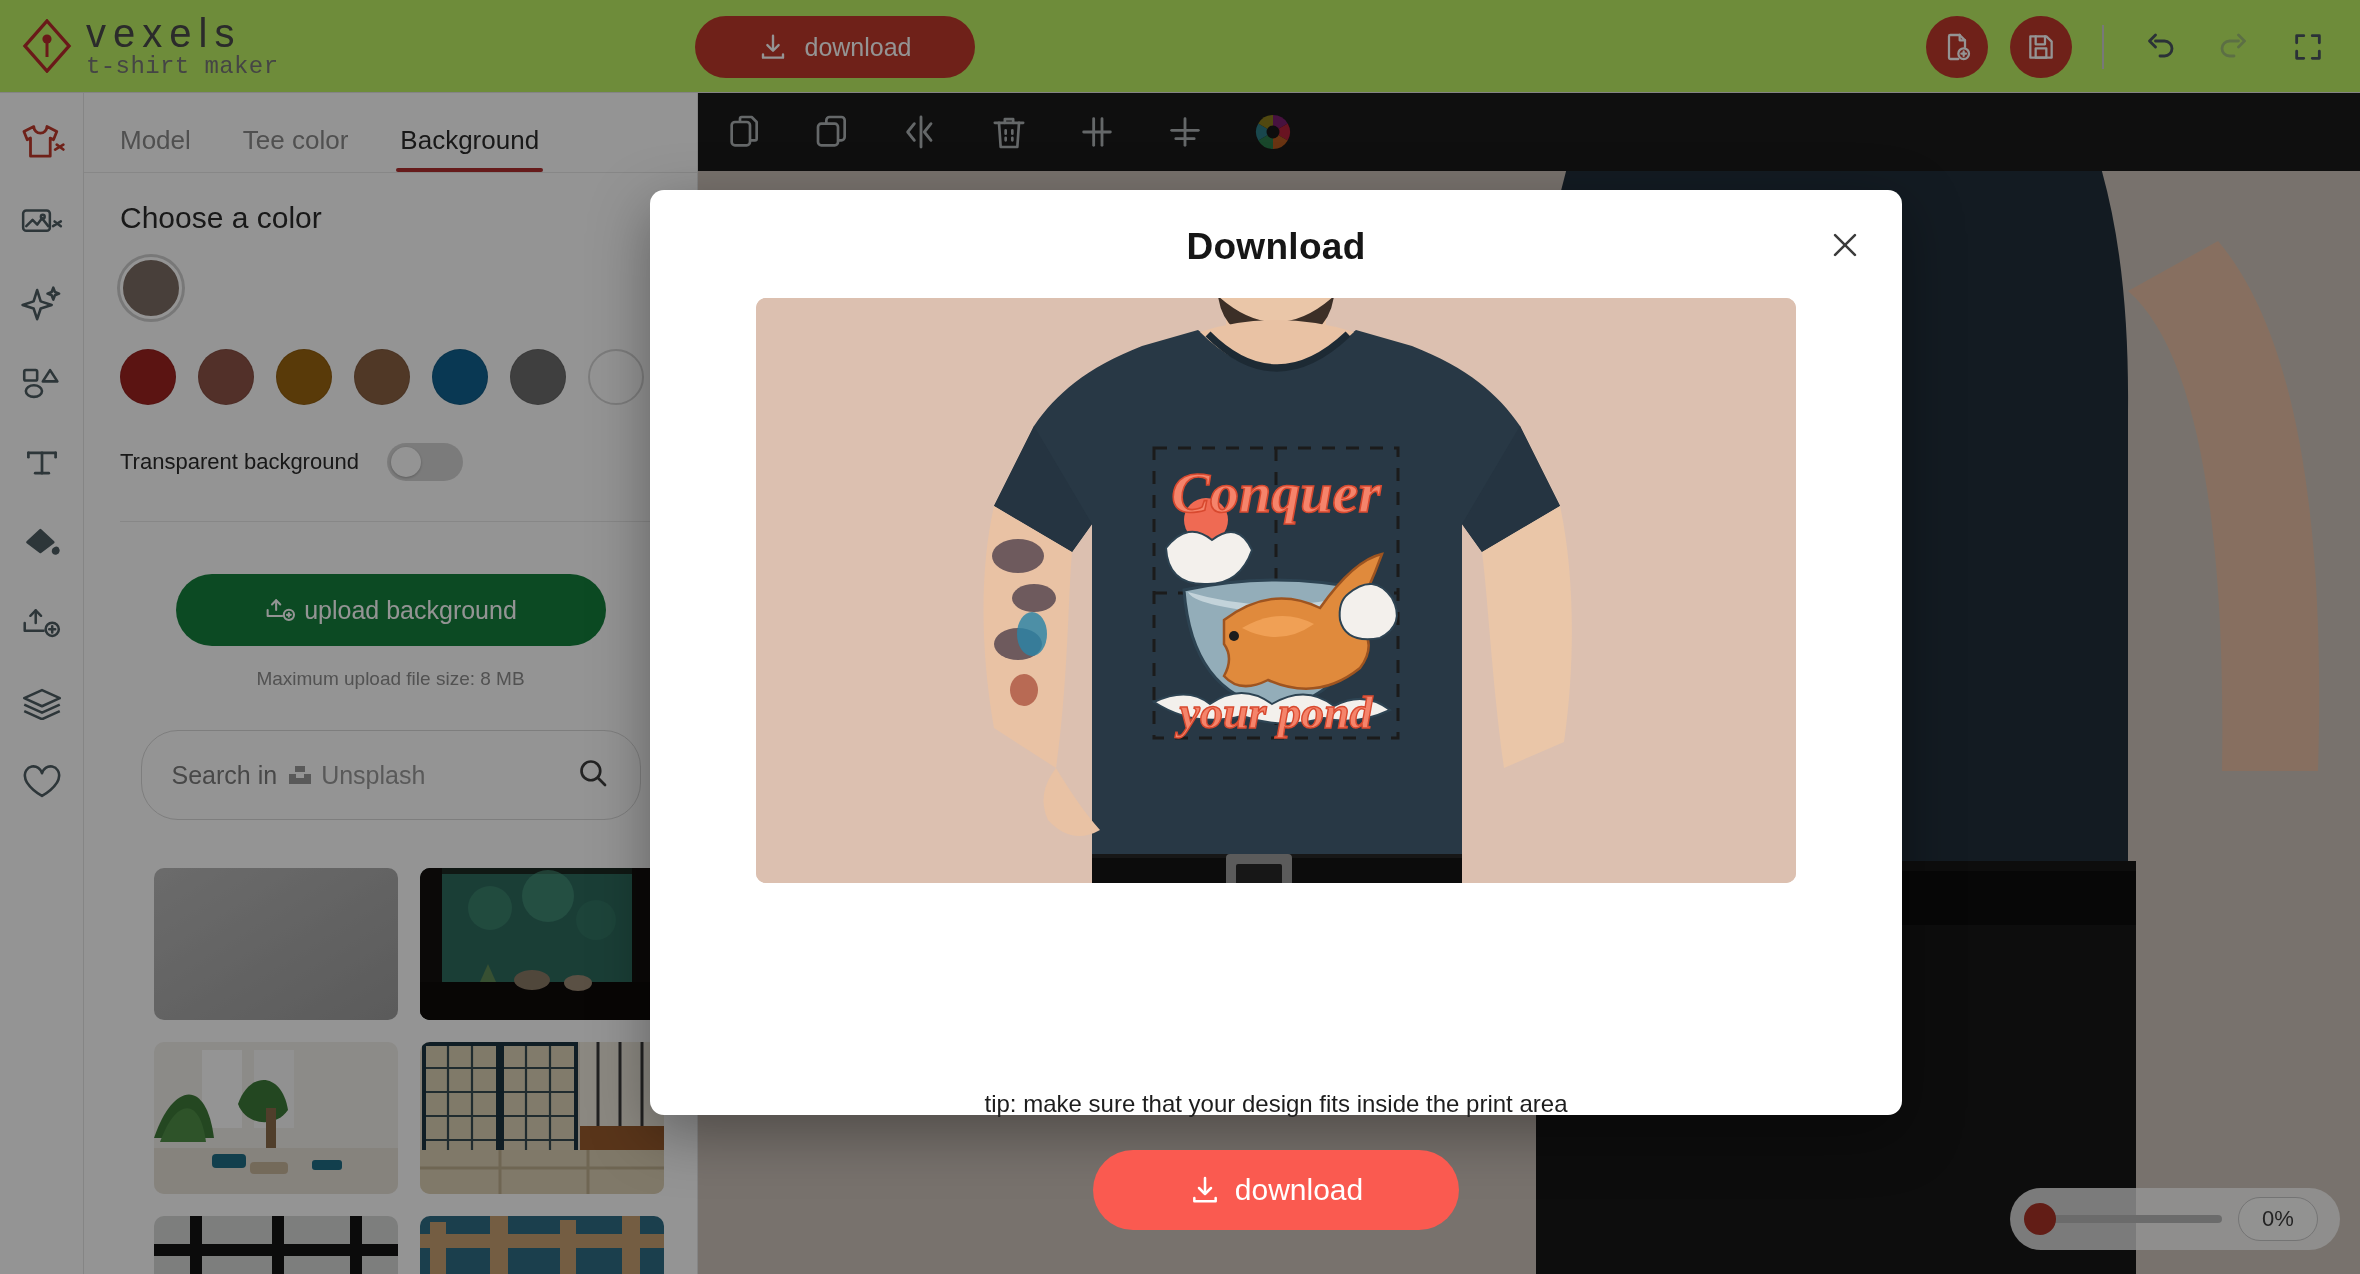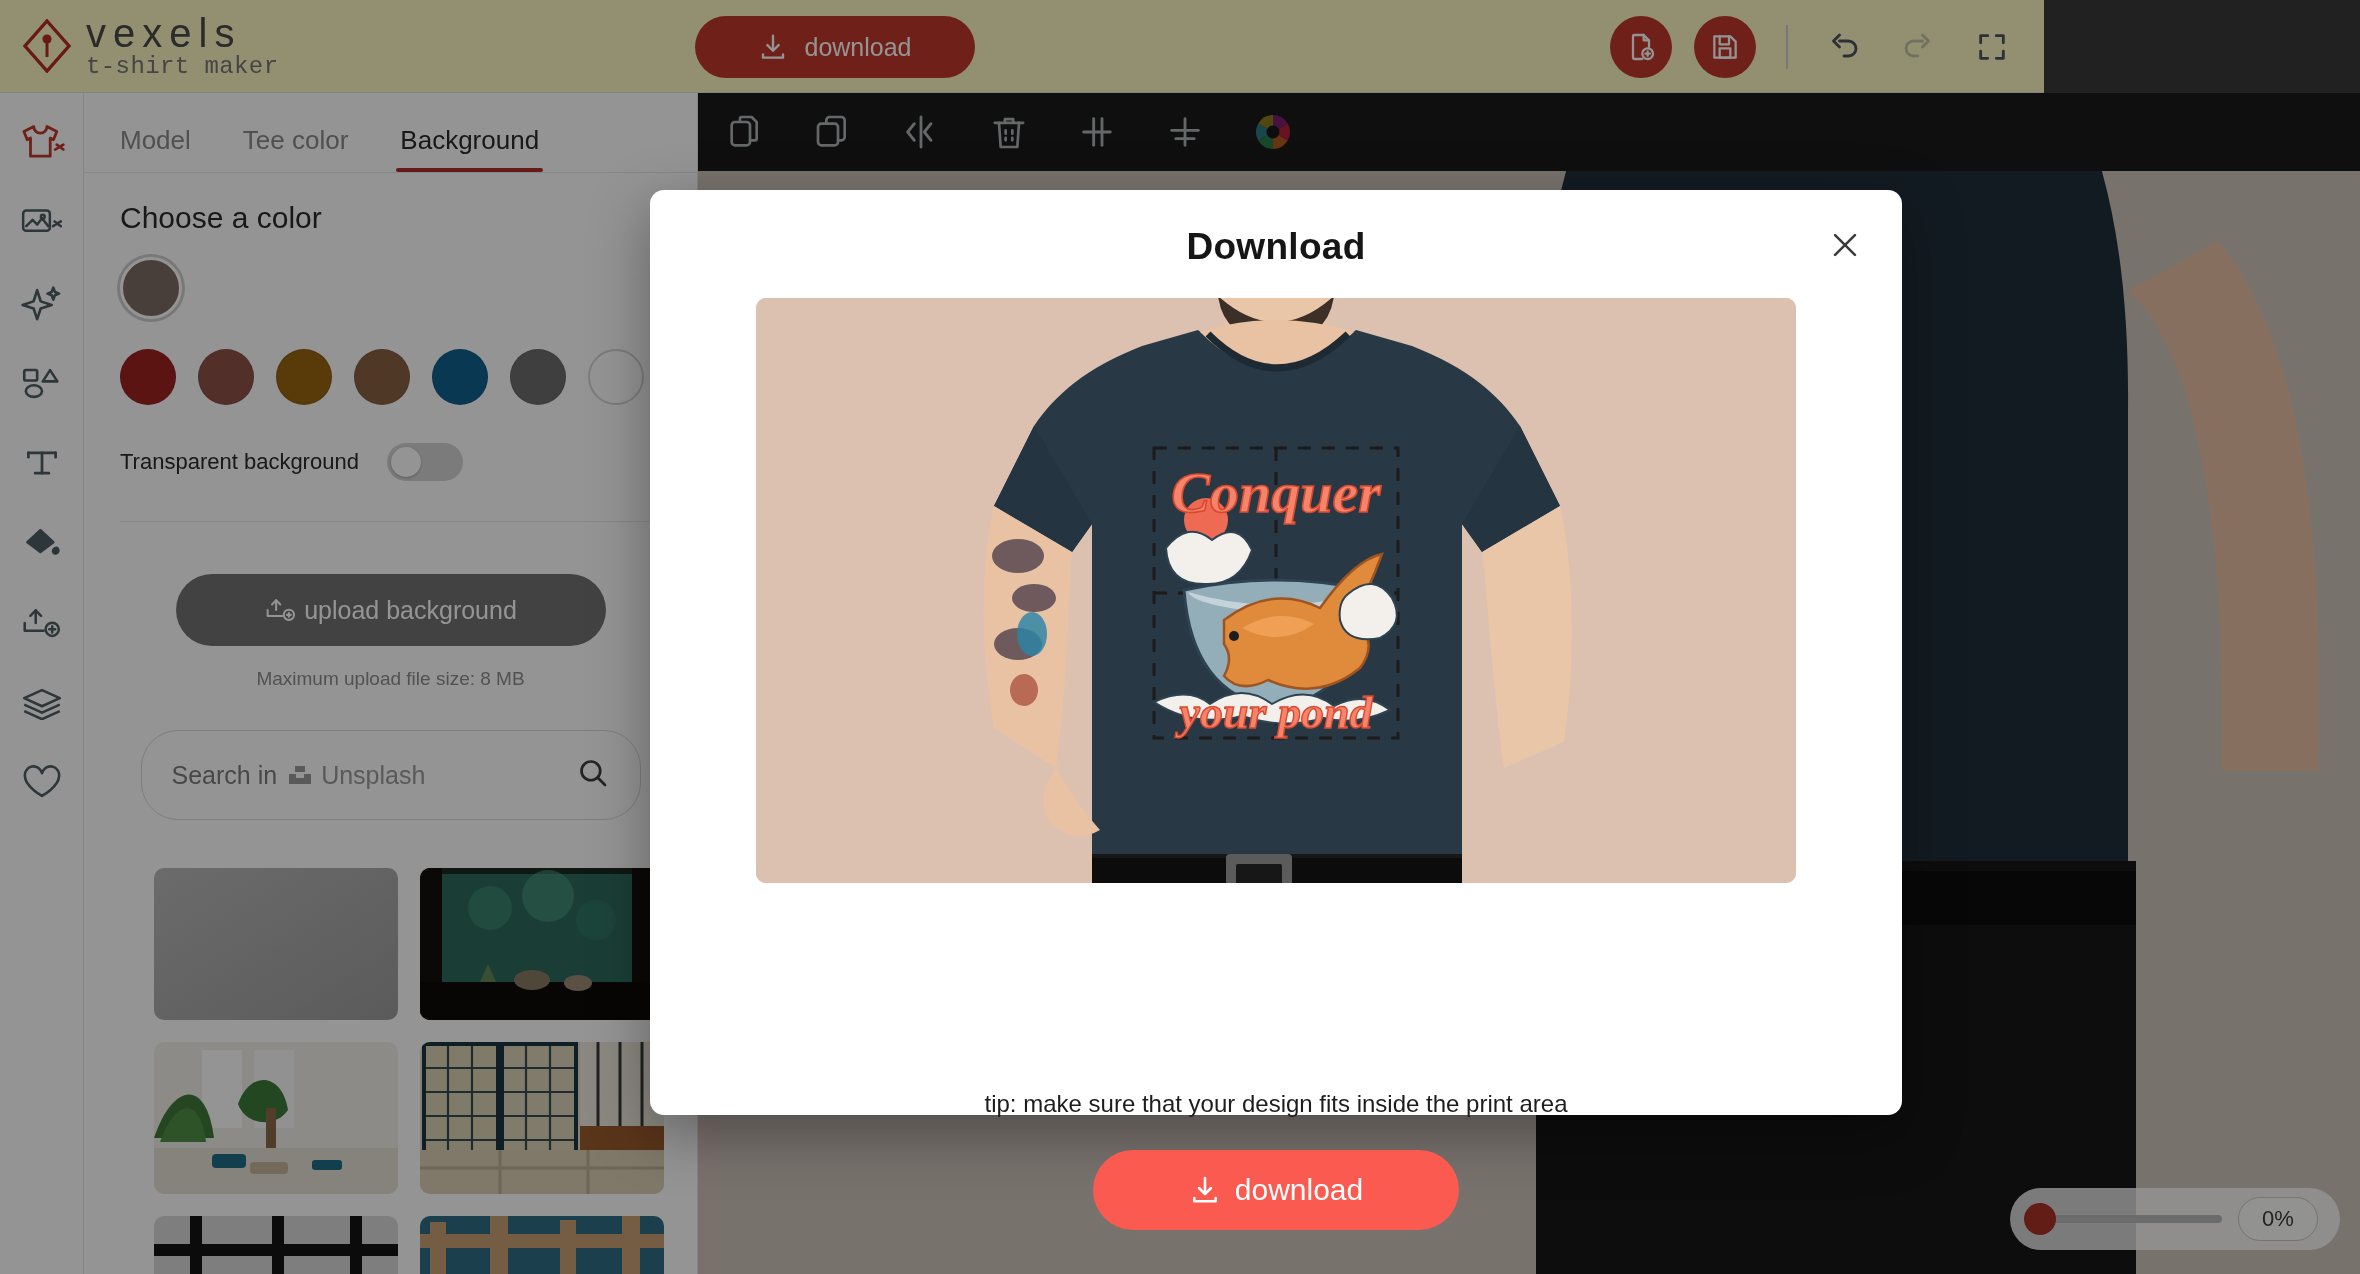--- a/index.html
+++ b/index.html
@@ -8,22 +8,22 @@
     overflow: hidden;
     font-family: "Liberation Sans", sans-serif;
     background: #3a3a3a;
   }
   #app { position: relative; width: 2360px; height: 1274px; }
 
   
 
   
   .header {
-    position: absolute; left: 0; top: 0; width: 2044px; height: 93px;
-    background: #fef9c3;
+    position: absolute; left: 0; top: 0; width: 2360px; height: 93px;
+    background: #bef264;
     display: flex; align-items: center;
     border-bottom: 1px solid #e3e3e3;
   }
   .logo-wrap { display: flex; align-items: center; margin-left: 22px; gap: 14px; }
   .logo-mark { width: 50px; height: 54px; }
   .logo-text { line-height: 1; }
   .logo-word {
     font-size: 40px; letter-spacing: 7px; color: #4a4a4a; font-weight: 400;
   }
   .logo-sub {
@@ -107,21 +107,21 @@
     position: relative; cursor: pointer;
   }
   .toggle .knob {
     position: absolute; left: 4px; top: 4px; width: 30px; height: 30px;
     border-radius: 50%; background: #ffffff; box-shadow: 0 1px 3px rgba(0,0,0,.25);
   }
 
   .panel-hr { height: 1px; background: #e8e8e8; margin: 40px 0 0 0; }
 
   .upload-btn {
-    width: 430px; height: 72px; border-radius: 36px; background: #737373;
+    width: 430px; height: 72px; border-radius: 36px; background: #15803d;
     margin: 52px auto 0 auto;
     display: flex; align-items: center; justify-content: center; gap: 6px;
     color: #fff; font-size: 25px; cursor: pointer; border: none;
   }
   .upload-note {
     text-align: center; font-size: 19px; color: #8d8d8d; margin-top: 22px;
   }
 
   .search-box {
     margin: 40px auto 0 auto; width: 500px; height: 90px;

